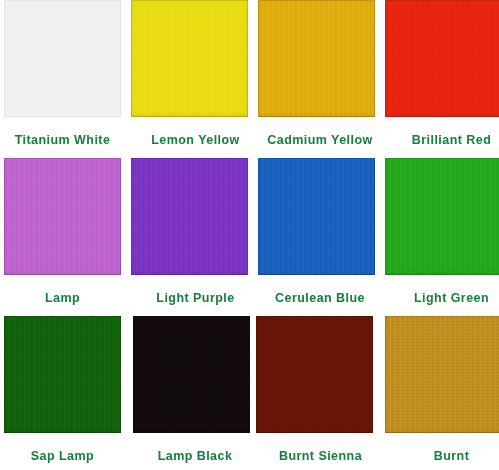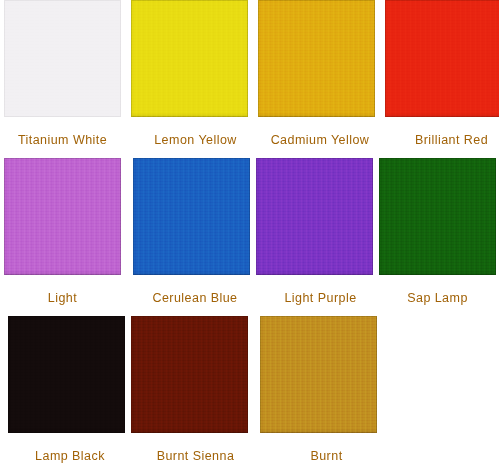--- a/index.html
+++ b/index.html
@@ -88,22 +88,22 @@
   .chip.white-chip {
     box-shadow: inset 0 0 0 1px rgba(0,0,0,0.05);
   }
   .chip.white-chip::after {
     opacity: 0.4;
   }
 
   .swatch-label {
     margin-top: 17px;
     font-size: 12.5px;
-    font-weight: normal;
-    color: #a16207;
+    font-weight: bold;
+    color: #15803d;
     letter-spacing: 0.45px;
     white-space: nowrap;
     text-align: center;
     line-height: 1;
   }
 
   .col-0 .swatch-label { margin-left: 0px; }
   .col-1 .swatch-label { margin-left: 16px; }
   .col-2 .swatch-label { margin-left: 15px; }
   .col-3 .swatch-label { margin-left: 28px; }
@@ -138,54 +138,60 @@
     <div class="chip-wrap">
       <div class="chip edged" style="background-color: rgb(232, 36, 16);"></div>
     </div>
     <div class="swatch-label">Brilliant Red</div>
   </div>
 
   <div class="swatch-cell col-0">
     <div class="chip-wrap">
       <div class="chip edged" style="background-color: rgb(190, 99, 208);"></div>
     </div>
-    <div class="swatch-label">Light</div>
+    <div class="swatch-label">Lamp</div>
+  </div>
+
+  <div class="swatch-cell col-1">
+    <div class="chip-wrap">
+      <div class="chip edged" style="background-color: rgb(123, 51, 196);"></div>
+    </div>
+    <div class="swatch-label">Light Purple</div>
   </div>
 
   <div class="swatch-cell col-2">
     <div class="chip-wrap">
       <div class="chip edged" style="background-color: rgb(26, 95, 192);"></div>
     </div>
     <div class="swatch-label">Cerulean Blue</div>
   </div>
 
+  <div class="swatch-cell col-3">
+    <div class="chip-wrap">
+      <div class="chip edged" style="background-color: rgb(37, 168, 28);"></div>
+    </div>
+    <div class="swatch-label">Light Green</div>
+  </div>
+
+  <div class="swatch-cell col-0">
+    <div class="chip-wrap">
+      <div class="chip edged" style="background-color: rgb(18, 97, 12);"></div>
+    </div>
+    <div class="swatch-label">Sap Lamp</div>
+  </div>
+
+  <div class="swatch-cell col-2">
+    <div class="chip-wrap">
+      <div class="chip edged" style="background-color: rgb(19, 11, 11);"></div>
+    </div>
+    <div class="swatch-label">Lamp Black</div>
+  </div>
+
   <div class="swatch-cell col-1">
     <div class="chip-wrap">
-      <div class="chip edged" style="background-color: rgb(123, 51, 196);"></div>
-    </div>
-    <div class="swatch-label">Light Purple</div>
-  </div>
-
-
-  <div class="swatch-cell col-0">
-    <div class="chip-wrap">
-      <div class="chip edged" style="background-color: rgb(18, 97, 12);"></div>
-    </div>
-    <div class="swatch-label">Sap Lamp</div>
-  </div>
-
-  <div class="swatch-cell col-2">
-    <div class="chip-wrap">
-      <div class="chip edged" style="background-color: rgb(19, 11, 11);"></div>
-    </div>
-    <div class="swatch-label">Lamp Black</div>
-  </div>
-
-  <div class="swatch-cell col-1">
-    <div class="chip-wrap">
       <div class="chip edged" style="background-color: rgb(102, 21, 5);"></div>
     </div>
     <div class="swatch-label">Burnt Sienna</div>
   </div>
 
   <div class="swatch-cell col-3">
     <div class="chip-wrap">
       <div class="chip edged gold-chip" style="background-color: rgb(192, 142, 32);"></div>
     </div>
     <div class="swatch-label">Burnt</div>

